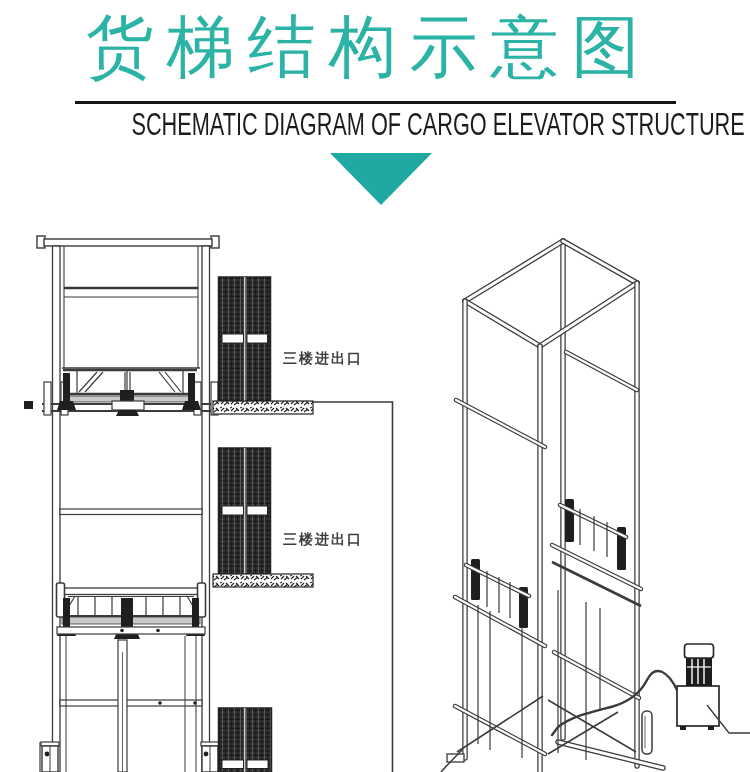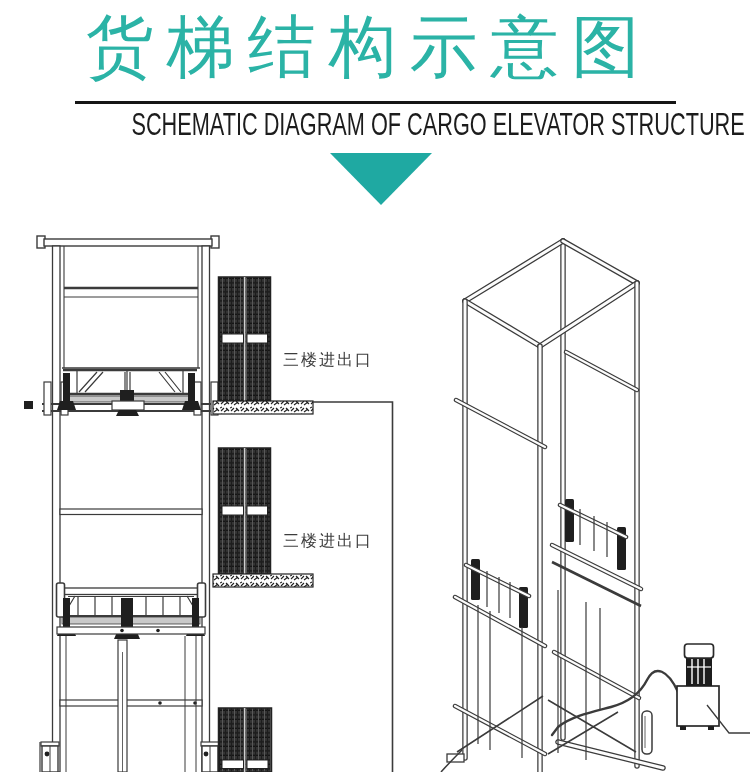--- a/index.html
+++ b/index.html
@@ -20,21 +20,21 @@
     display:inline-block;transform:scaleX(0.70);transform-origin:center;
     font-size:31px;font-weight:400;color:#1c1c1c;white-space:nowrap;letter-spacing:0;
   }
   .down-arrow{
     top:153px;left:330px;width:0;height:0;
     border-left:51px solid transparent;border-right:51px solid transparent;
     border-top:52px solid #1fa9a2;
   }
   
   .floor-label{
-    font-size:16px;color:#3c3c3c;letter-spacing:2px;font-weight:400;white-space:nowrap;
+    font-size:14px;color:#3c3c3c;letter-spacing:2px;font-weight:700;white-space:nowrap;
   }
   
   .ln{stroke:#3b3b3b;fill:none;}
   .bm{stroke:#3b3b3b;stroke-width:5.5;fill:none;stroke-linecap:round;}
   .bc{stroke:#fcfcfc;stroke-width:3;fill:none;stroke-linecap:round;}
   .rl{stroke:#3b3b3b;stroke-width:4.5;fill:none;stroke-linecap:round;}
   .rc{stroke:#fcfcfc;stroke-width:2.2;fill:none;stroke-linecap:round;}
   .wh{fill:#ffffff;stroke:#3b3b3b;}
   .dk{fill:#1f1f1f;stroke:none;}
 </style>

